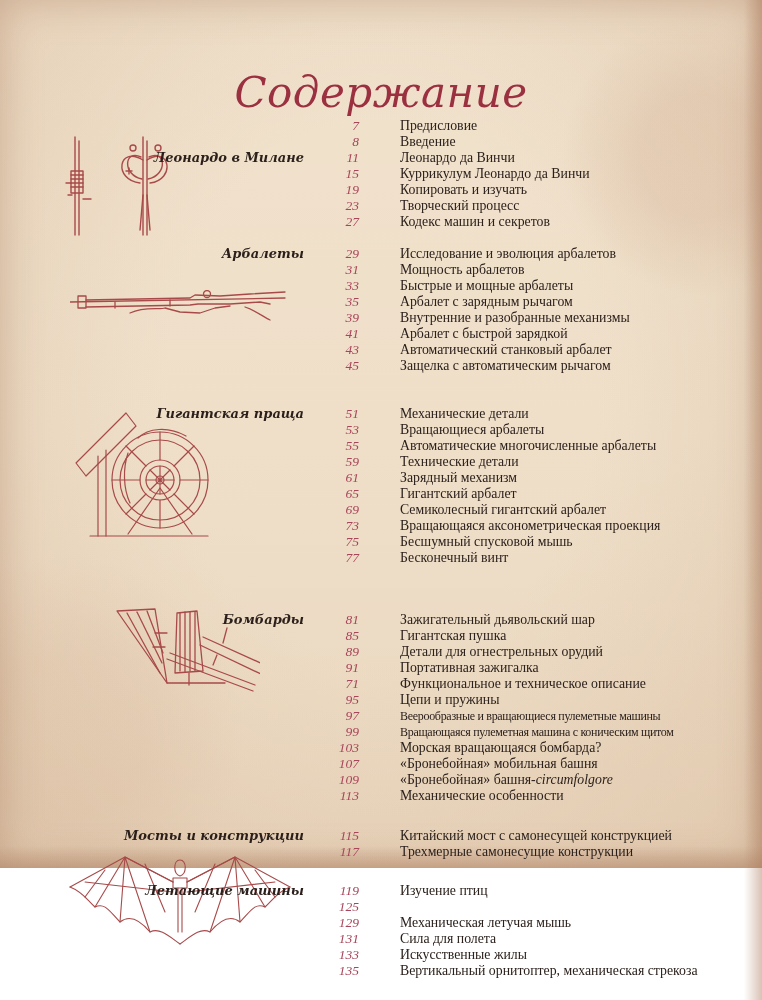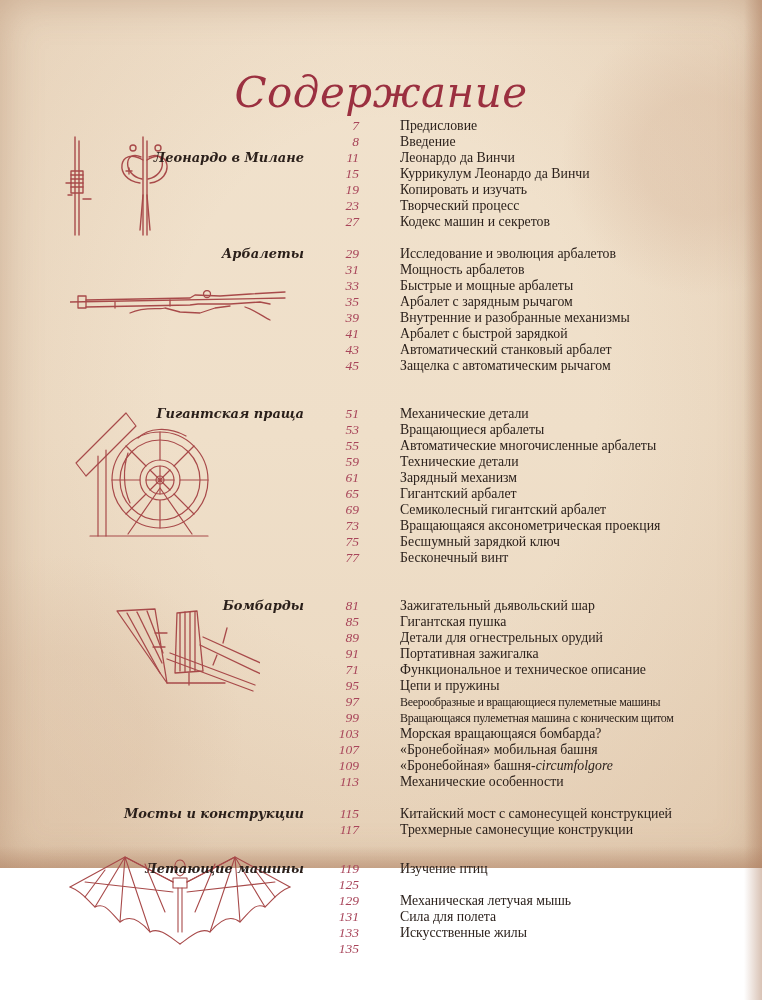--- a/index.html
+++ b/index.html
@@ -247,29 +247,29 @@
       <div class="entry">
           <span class="num">69</span>
           <span class="txt">Семиколесный гигантский арбалет</span>
         </div>
       <div class="entry">
           <span class="num">73</span>
           <span class="txt">Вращающаяся аксонометрическая проекция</span>
         </div>
       <div class="entry">
           <span class="num">75</span>
-          <span class="txt">Бесшумный зарядкой ключ</span>
+          <span class="txt">Бесшумный спусковой мышь</span>
         </div>
       <div class="entry">
           <span class="num">77</span>
           <span class="txt">Бесконечный винт</span>
         </div>
     </div>
 
-    <div class="section" style="height:208px; margin-top:16px">
+    <div class="section" style="height:208px; margin-top:30px">
       <div class="section-label">Бомбарды</div>
       <div class="entry">
           <span class="num">81</span>
           <span class="txt">Зажигательный дьявольский шар</span>
         </div>
       <div class="entry">
           <span class="num">85</span>
           <span class="txt">Гигантская пушка</span>
         </div>
       <div class="entry">
@@ -307,21 +307,21 @@
       <div class="entry">
           <span class="num">109</span>
           <span class="txt"><span>«Бронебойная» башня-</span><i>circumfolgore</i></span>
         </div>
       <div class="entry">
           <span class="num">113</span>
           <span class="txt">Механические особенности</span>
         </div>
     </div>
 
-    <div class="section" style="height:32px; margin-top:0">
+    <div class="section" style="height:32px; margin-top:8px">
       <div class="section-label">Мосты и конструкции</div>
       <div class="entry">
           <span class="num">115</span>
           <span class="txt">Китайский мост с самонесущей конструкцией</span>
         </div>
       <div class="entry">
           <span class="num">117</span>
           <span class="txt">Трехмерные самонесущие конструкции</span>
         </div>
     </div>
@@ -342,17 +342,18 @@
       <div class="entry">
           <span class="num">131</span>
           <span class="txt">Сила для полета</span>
         </div>
       <div class="entry">
           <span class="num">133</span>
           <span class="txt">Искусственные жилы</span>
         </div>
       <div class="entry">
           <span class="num">135</span>
+          <span class="txt">Вертикальный орнитоптер, механическая стрекоза</span>
         </div>
     </div>
 
   </div>
 </div>
 
 </body></html>

